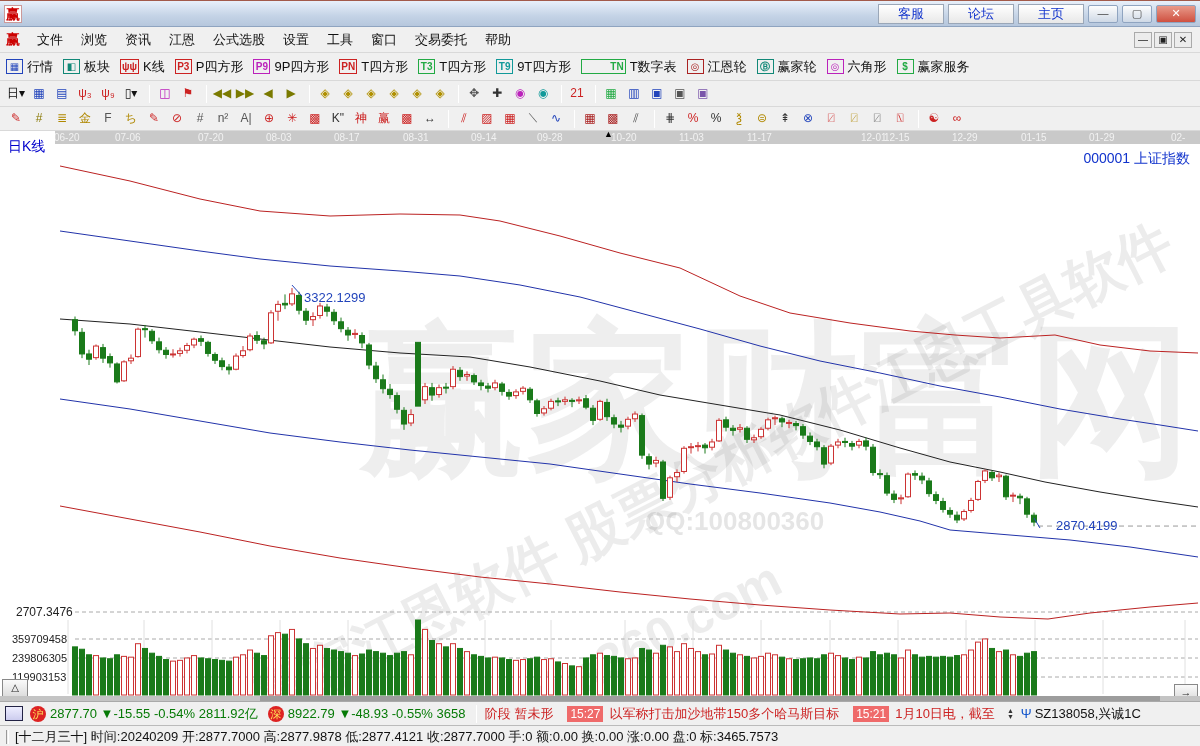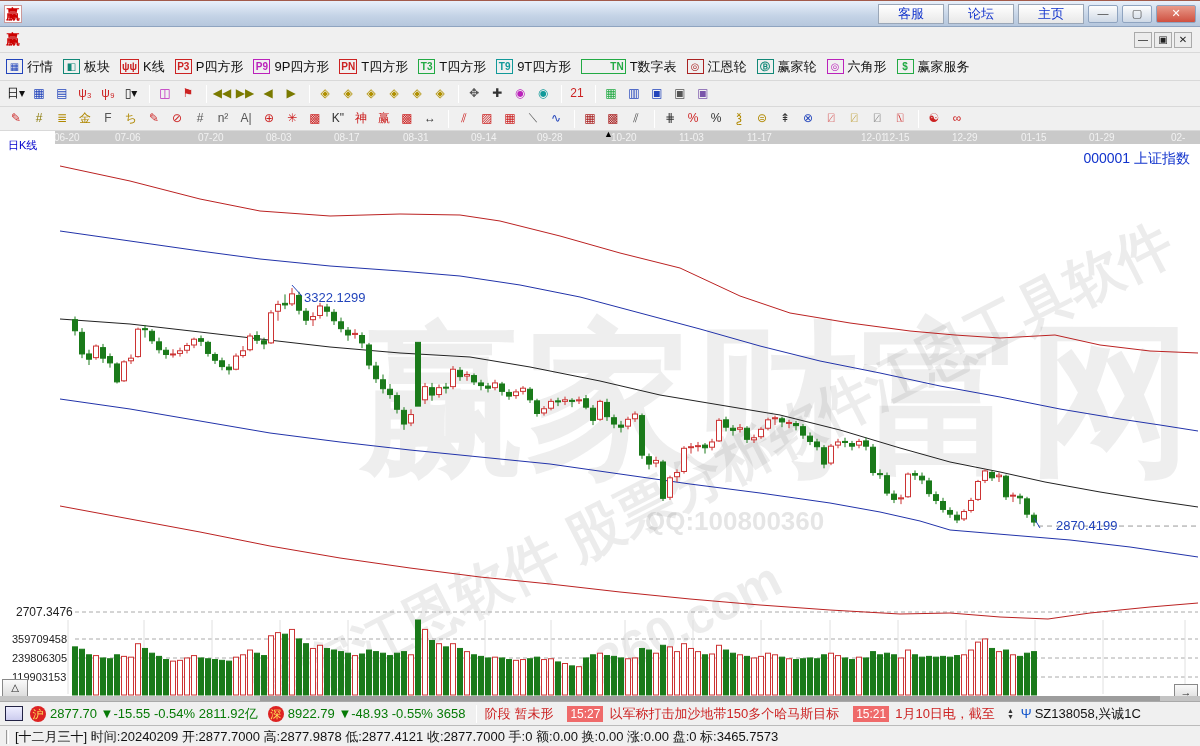--- a/index.html
+++ b/index.html
@@ -36,21 +36,21 @@
   .tb-item .ticon{display:inline-block;min-width:17px;height:15px;border:1px solid currentColor;
     font-size:10px;line-height:13px;text-align:center;margin-right:4px;font-weight:bold;padding:0 1px;}
   .icon-cell{display:inline-block;min-width:20px;height:18px;font-size:12px;line-height:17px;text-align:center;
     margin-right:3px;color:#333;}
   .tsep{display:inline-block;width:1px;height:18px;background:#c8c8c8;border-right:1px solid #fff;margin:0 5px;}
   
   #chart{position:absolute;left:0;top:130px;width:1200px;height:570px;background:#fff;}
   #datestrip{position:absolute;left:55px;top:0;width:1145px;height:13px;background:#c9c9c9;overflow:hidden;}
   .dtick{position:absolute;top:1px;font-size:10px;color:#f2f2f2;}
   #axis-marker{position:absolute;top:-2px;font-size:9px;color:#000;}
-  #klabel{position:absolute;left:8px;top:7px;font-size:11px;color:#0000cc;}
+  #klabel{position:absolute;left:8px;top:7px;font-size:14px;color:#0000cc;}
   #indicator{position:absolute;left:75px;top:19px;font-size:13px;white-space:nowrap;}
   #indicator span{margin-right:14px;}
   #symbol{position:absolute;right:10px;top:19px;font-size:14px;color:#1133cc;}
   .wm-big{position:absolute;left:360px;top:160px;font-size:165px;font-weight:bold;color:rgba(40,40,40,0.08);
     letter-spacing:2px;white-space:nowrap;pointer-events:none;}
   .wm-diag{position:absolute;left:240px;top:540px;font-size:56px;font-weight:bold;color:rgba(40,40,40,0.09);
     transform:rotate(-27deg);transform-origin:0 0;white-space:nowrap;pointer-events:none;}
   .wm-diag2{position:absolute;left:330px;top:640px;font-size:50px;font-weight:bold;color:rgba(40,40,40,0.09);
     transform:rotate(-27deg);transform-origin:0 0;white-space:nowrap;pointer-events:none;}
   .wm-qq{position:absolute;left:645px;top:375px;font-size:26px;font-weight:bold;color:rgba(40,40,40,0.12);
@@ -95,20 +95,21 @@
       <span class="tb-link">论坛</span>
       <span class="tb-link">主页</span>
       <span class="winbtn">—</span>
       <span class="winbtn">▢</span>
       <span class="winbtn close">✕</span>
     </span>
   </div>
 
   <div id="menubar">
     <span class="logo">赢</span>
+    <span id="menu-items"><span class="menu-item">文件</span><span class="menu-item">浏览</span><span class="menu-item">资讯</span><span class="menu-item">江恩</span><span class="menu-item">公式选股</span><span class="menu-item">设置</span><span class="menu-item">工具</span><span class="menu-item">窗口</span><span class="menu-item">交易委托</span><span class="menu-item">帮助</span></span>
     <span id="mdi-controls">
       <span class="mdibtn">—</span>
       <span class="mdibtn">▣</span>
       <span class="mdibtn">✕</span>
     </span>
   </div>
 
   <div id="tb1" class="toolbar">
       <span class="tb-item">
         <span class="ticon" style="color: rgb(34, 68, 187);">▦</span>

